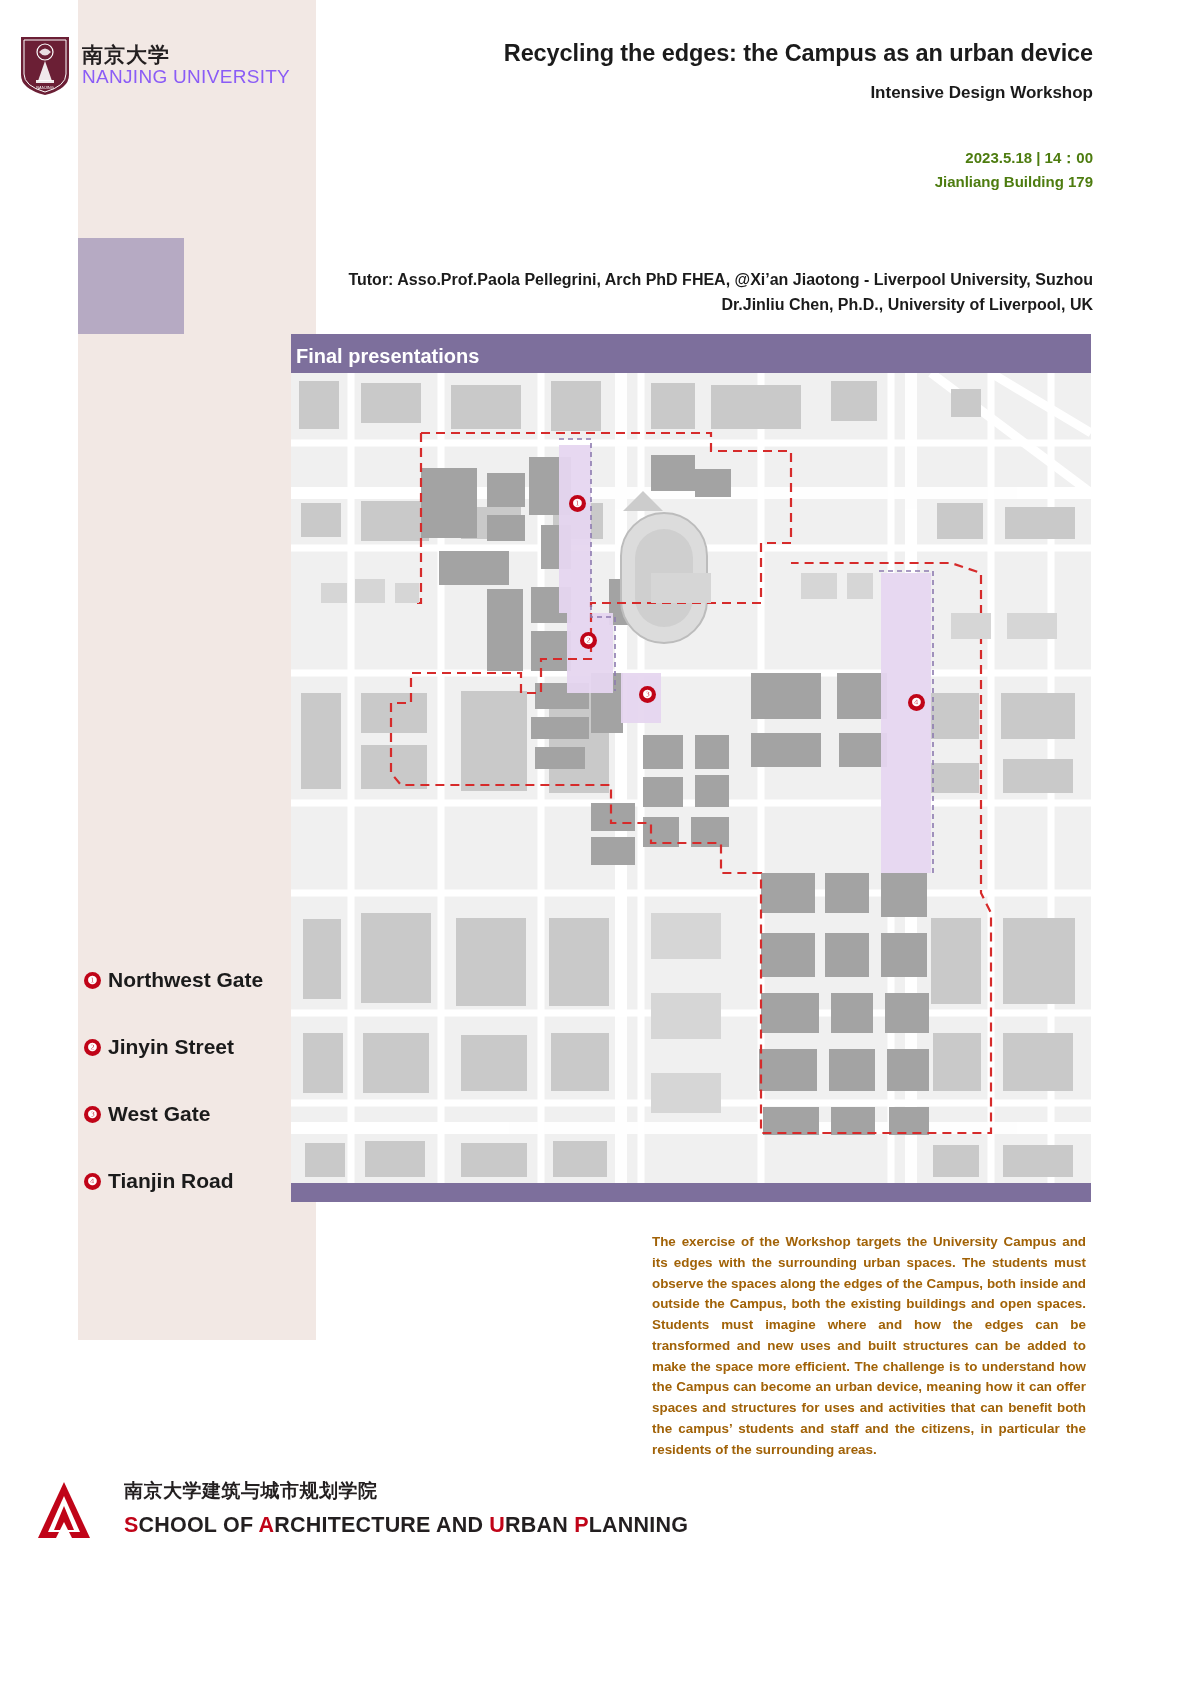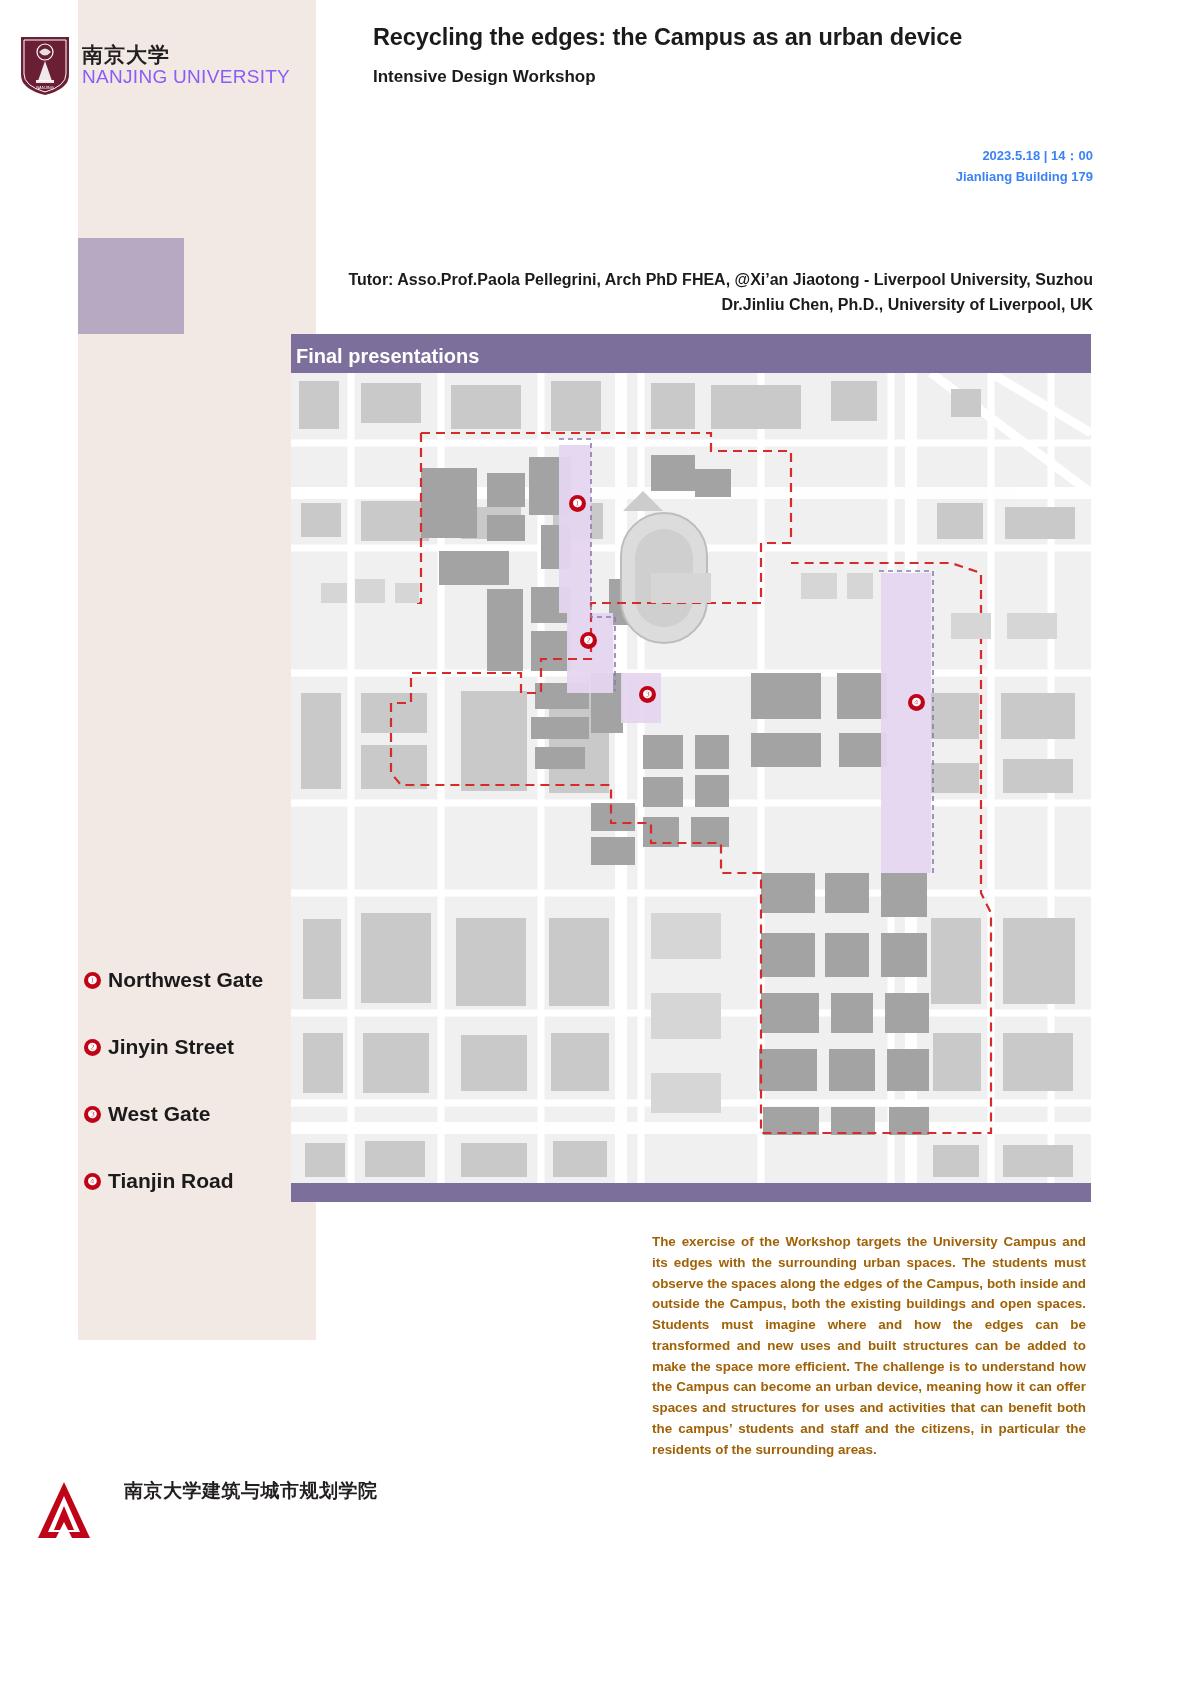--- a/index.html
+++ b/index.html
@@ -68,21 +68,22 @@
     font-size: 19px;
     font-weight: normal;
     color: #8b5cf6;
     letter-spacing: 0.3px;
     text-align: center;
   }
 
   .title-block {
     position: absolute;
     right: 98px;
-    top: 24px;
+    top: 40px;
+    text-align: right;
     width: 720px;
   }
   .main-title {
     font-size: 23.5px;
     font-weight: bold;
     color: #1b1b1b;
     letter-spacing: -0.1px;
   }
   .sub-title {
     font-size: 17px;
@@ -90,23 +91,23 @@
     color: #1b1b1b;
     margin-top: 16px;
   }
 
   .meta-block {
     position: absolute;
     right: 98px;
     top: 146px;
     text-align: right;
     width: 720px;
-    font-size: 13px;
-    font-weight: bold;
-    color: #3b82f6;
+    font-size: 15px;
+    font-weight: bold;
+    color: #4d7c0f;
     line-height: 1.6;
   }
 
   .tutors-block {
     position: absolute;
     right: 98px;
     top: 268px;
     text-align: right;
     width: 830px;
     font-size: 16px;
@@ -476,16 +477,17 @@
     <div class="footer-mark">
       <svg viewBox="0 0 56 62" width="56" height="62">
         <path d="M28 2 L54 58 H2 Z" fill="#c00418"></path>
         <path d="M28 16 L44 52 H12 Z" fill="#ffffff"></path>
         <path d="M28 26 L38 50 H18 Z" fill="#c00418"></path>
         <path d="M20 58 L36 58 L28 42 Z" fill="#ffffff"></path>
       </svg>
     </div>
     <div class="footer-text">
       <div class="footer-cn">南京大学建筑与城市规划学院</div>
+      <div class="footer-en"><span class="hl">S</span><span>CHOOL OF </span><span class="hl">A</span><span>RCHITECTURE AND </span><span class="hl">U</span><span>RBAN </span><span class="hl">P</span><span>LANNING</span></div>
     </div>
   </div>
 
 </div>
 
 </body></html>

